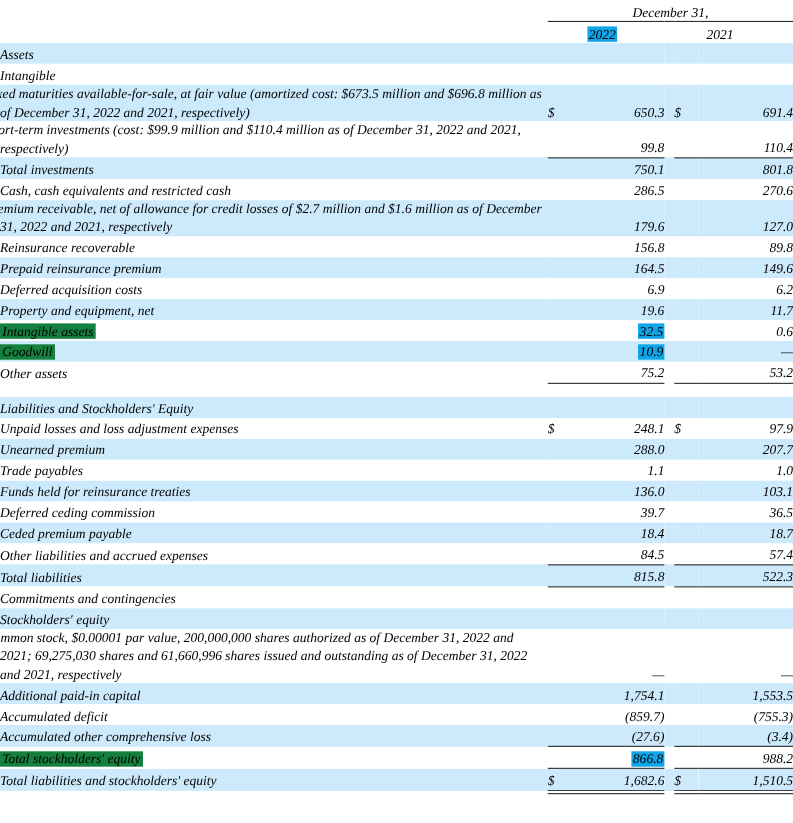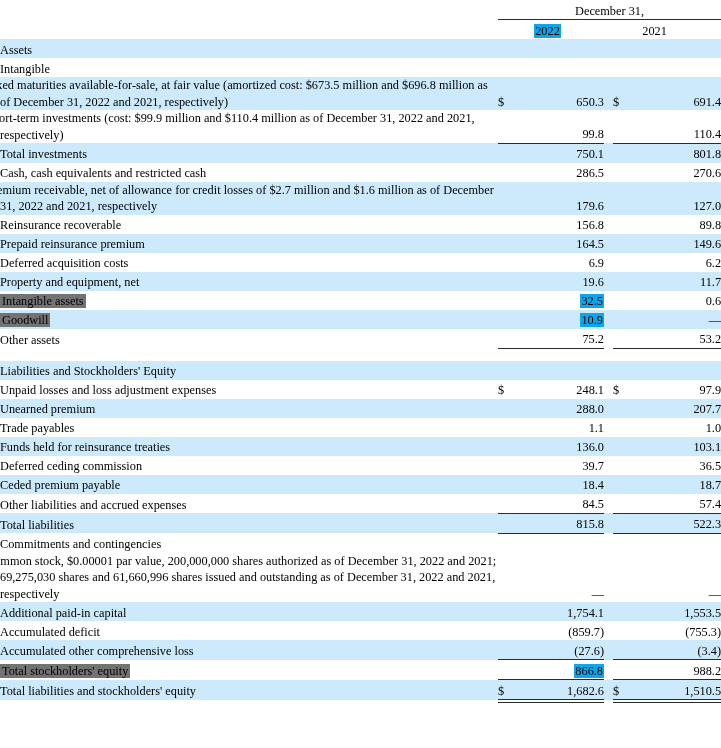--- a/index.html
+++ b/index.html
@@ -13,20 +13,21 @@
     font-family: "Liberation Serif", "DejaVu Serif", serif;
     font-size: 12.3px;
     color: #000000;
     overflow: hidden;
   }
 
   .sheet {
     position: relative;
     width: 721px;
     height: 748px;
+    font-style: italic;
   }
 
   table.bs {
     border-collapse: collapse;
     width: 721px;
     table-layout: fixed;
     margin: 0;
   }
 
   
@@ -99,21 +100,21 @@
   }
   .hdr-date-span { border-bottom: 1.1px solid #2b2b2b; }
 
   .hl {
     background: #0ea5e9;
     padding: 0 1px;
   }
 
   
   .marker {
-    background: #737373;
+    background: #15803d;
     padding: 0 2px 0 2px;
     box-decoration-break: clone;
   }
 </style>
 </head>
 <body>
 
 <div class="sheet">
 
   <table class="bs">
@@ -335,20 +336,28 @@
           <td class="val botline">522.3</td>
         </tr>
         <tr class="plain">
           <td class="i0">Commitments and contingencies</td>
           <td class="cur"></td>
           <td class="val"></td>
           <td></td>
           <td class="cur"></td>
           <td class="val"></td>
         </tr>
+        <tr class="shade">
+          <td class="i0">Stockholders' equity</td>
+          <td class="cur"></td>
+          <td class="val"></td>
+          <td></td>
+          <td class="cur"></td>
+          <td class="val"></td>
+        </tr>
         <tr class="plain">
           <td class="hang1">Common stock, $0.00001 par value, 200,000,000 shares authorized as of December 31, 2022 and 2021; 69,275,030 shares and 61,660,996 shares issued and outstanding as of December 31, 2022 and 2021, respectively</td>
           <td class="cur"></td>
           <td class="val">—</td>
           <td></td>
           <td class="cur"></td>
           <td class="val">—</td>
         </tr>
         <tr class="shade">
           <td class="i1">Additional paid-in capital</td>

